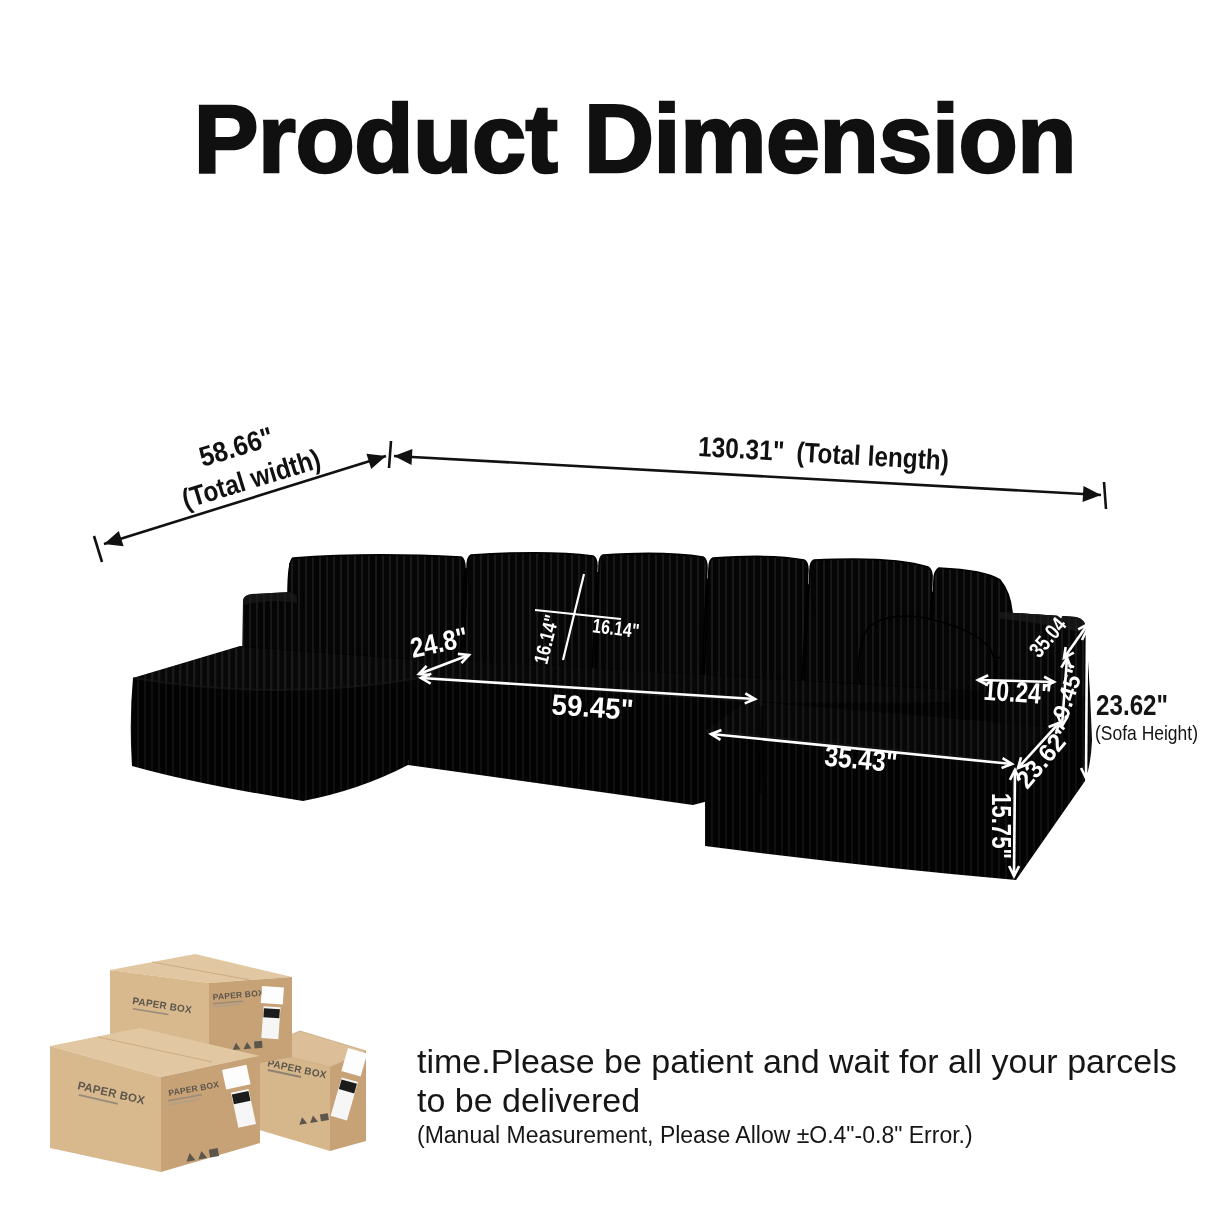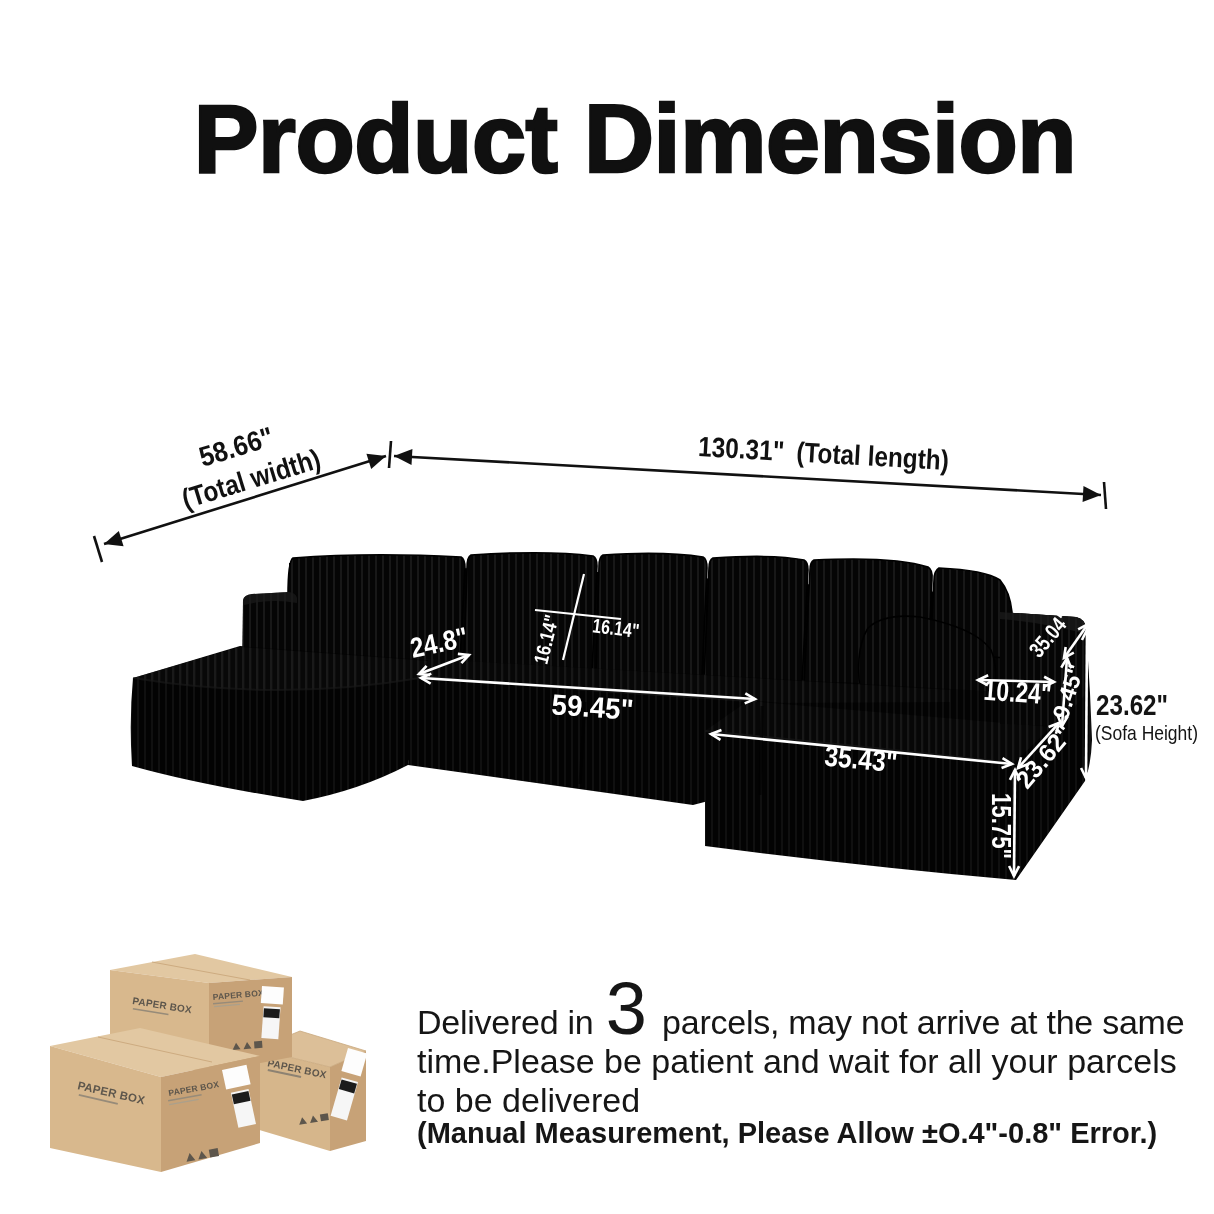--- a/index.html
+++ b/index.html
@@ -6,21 +6,21 @@
   body{width:1214px;height:1214px;background:#fff;position:relative;overflow:hidden;
        font-family:"Liberation Sans", sans-serif;}
   .title{position:absolute;left:0;top:83px;width:1270px;text-align:center;
          font-size:97px;font-weight:bold;color:#101010;letter-spacing:-0.4px;white-space:nowrap;
          -webkit-text-stroke:2.6px #101010;}
   .scene{position:absolute;left:0;top:0;}
   .txt{position:absolute;left:417px;top:1003px;font-size:34px;line-height:39px;
        color:#161616;letter-spacing:0px;white-space:nowrap;}
   .big3{font-size:74px;line-height:0;padding:0 6px 0 3px;font-weight:400;letter-spacing:0;}
   .l1{letter-spacing:-0.25px;}
-  .small{font-size:29px;letter-spacing:0px;position:relative;top:-8px;font-weight:bold;}
+  .small{font-size:23px;letter-spacing:0px;position:relative;top:-8px;}
 </style>
 </head>
 <body>
 <div class="title">Product Dimension</div>
 
 <svg class="scene" width="1214" height="1214" viewBox="0 0 1214 1214">
   <defs>
     <pattern id="cordA" width="7" height="12" patternUnits="userSpaceOnUse">
       <rect width="7" height="12" fill="#050505"></rect>
       <rect x="4" width="2" height="12" fill="#181818"></rect>
@@ -182,17 +182,17 @@
       </g>
       <g fill="#5d564c" transform="translate(184,1153) rotate(-10)">
         <path d="M1,9 L5.5,1 L10,9 Z M13,9 L17.5,1 L22,9 Z"></path>
         <rect x="25" y="1" width="9" height="8"></rect>
       </g>
     </g>
   </g>
 </svg>
 
 <div class="txt">
-  <div><span class="l1">Delivered in <span class="big3">3</span> parcels, may not arrive at the same</span><br>
+  <div><br>
   time.Please be patient and wait for all your parcels<br>
   to be delivered<br>
   <span class="small">(Manual Measurement, Please Allow ±O.4"-0.8" Error.)</span></div>
 </div>
 
 </body></html>

